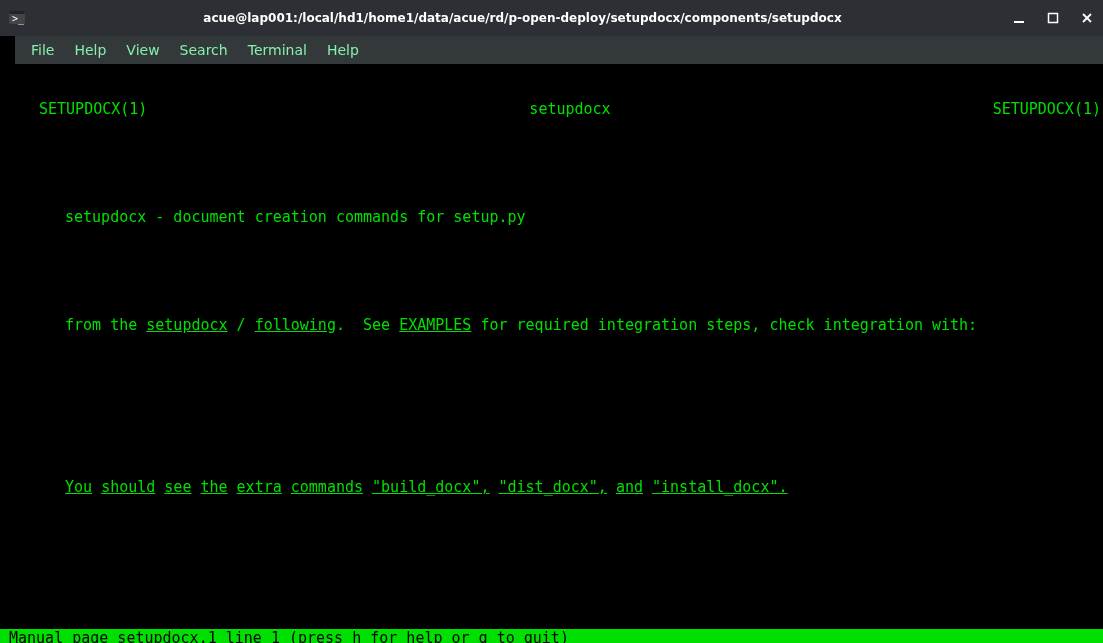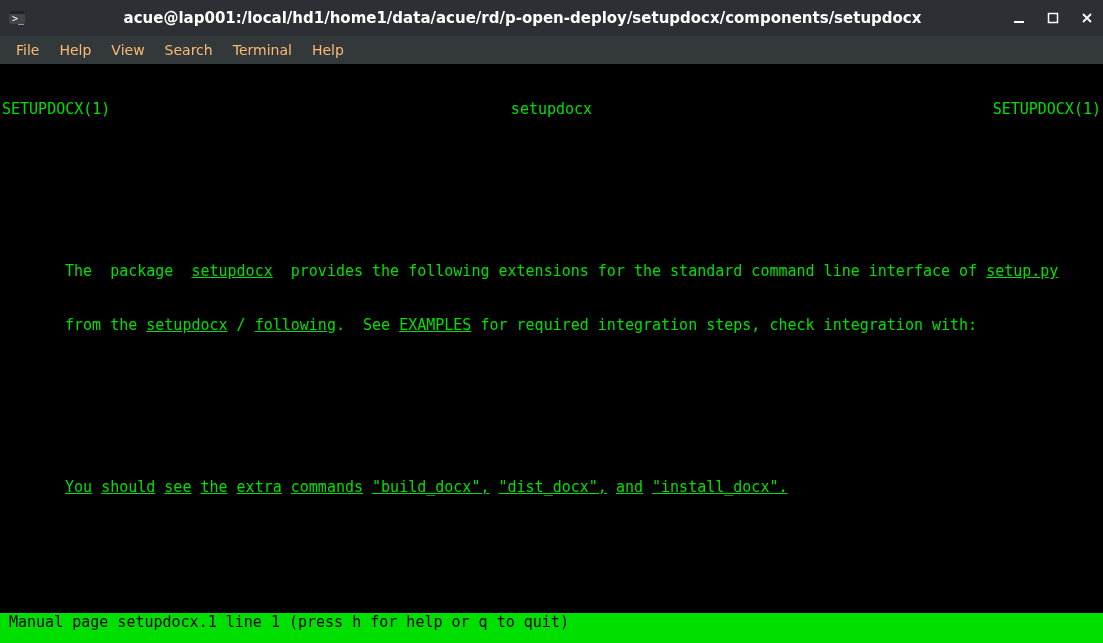--- a/index.html
+++ b/index.html
@@ -22,62 +22,63 @@
   }
   .titlebar .appicon {
     width: 18px; height: 18px;
     margin-right: 8px;
     display: inline-flex; align-items:center; justify-content:center;
   }
   .titlebar .title {
     flex: 1;
     text-align: center;
     font-family: "DejaVu Sans", "Arial", sans-serif;
-    font-size: 15px;
+    font-size: 12px;
     font-weight: bold;
     color: #ffffff;
   }
   .winbtns { display:flex; gap:18px; align-items:center; }
   .winbtn { color:#ffffff; width:16px; height:16px; display:inline-flex; align-items:center; justify-content:center; }
   .menubar {
     height: 28px;
     background: #33393b;
-    color: #fdba74;
+    color: #86efac;
     display: flex;
     align-items: center;
     padding: 0 6px;
     font-family: "DejaVu Sans", "Arial", sans-serif;
     font-size: 14px;
+    margin-left: 15px;
   }
   .menubar .menuitem { padding: 0 10px; }
   .terminal {
     background: #000000;
     color: #00e000;
     padding: 0 2px;
     line-height: 18px;
     font-size: 15px;
     letter-spacing: 0px;
     white-space: pre;
   }
-  .headerline { display:flex; justify-content:space-between; }
+  .headerline { display:flex; justify-content:space-between;margin-left:37px; }
   .headerline .left, .headerline .center, .headerline .right { color:#00e000; }
   .headerline .center { flex:1; text-align:center; }
   .bold { font-weight:bold; color:#00ff00; }
   .u { text-decoration: underline; }
   .indent1 { padding-left: 63px; }
   .indent2 { padding-left: 126px; }
   .statusbar {
     position: absolute;
     left: 0; right: 0; bottom: 0;
     background: #00e000;
     color: #000000;
     font-family: "DejaVu Sans Mono", monospace;
     font-size: 15px;
     padding: 0 9px;
-    height: 30px;
+    height: 14px;
     line-height: 18px;
     display:flex;
   }
   .blank { height: 18px; }
 </style>
 </head>
 <body>
 
 <div class="titlebar">
   <span class="appicon">
@@ -117,22 +118,22 @@
   <span class="menuitem">Help</span>
 </div>
 
 <div class="terminal">
   <div class="headerline">
     <span class="left">SETUPDOCX(1)</span>
     <span class="center">setupdocx</span>
     <span class="right">SETUPDOCX(1)</span>
   </div>
   <div class="blank"></div>
+  <div class="indent1">setupdocx - document creation commands for setup.py</div>
   <div class="blank"></div>
-  <div class="indent1"><span>The  package  </span><span class="u">setupdocx</span><span>  provides the following extensions for the standard command line interface of </span><span class="u">setup.py</span></div>
   <div class="indent1"><span>from the </span><span class="u">setupdocx</span><span> / </span><span class="u">following</span><span>.  See </span><span class="u">EXAMPLES</span><span> for required integration steps, check integration with:</span></div>
   <div class="blank"></div>
   <div class="blank"></div>
   <div class="indent1"><span class="u">You</span> <span class="u">should</span> <span class="u">see</span> <span class="u">the</span> <span class="u">extra</span> <span class="u">commands</span> <span class="u">"build_docx",</span> <span class="u">"dist_docx",</span> <span class="u">and</span> <span class="u">"install_docx".</span></div>
   
   
   
 
   
 

